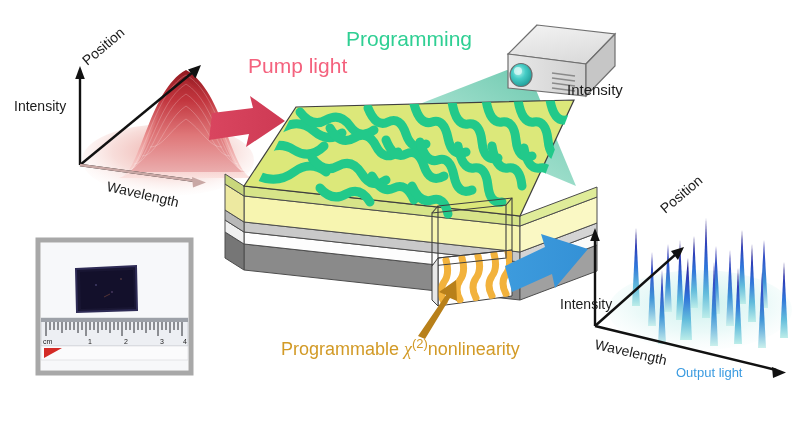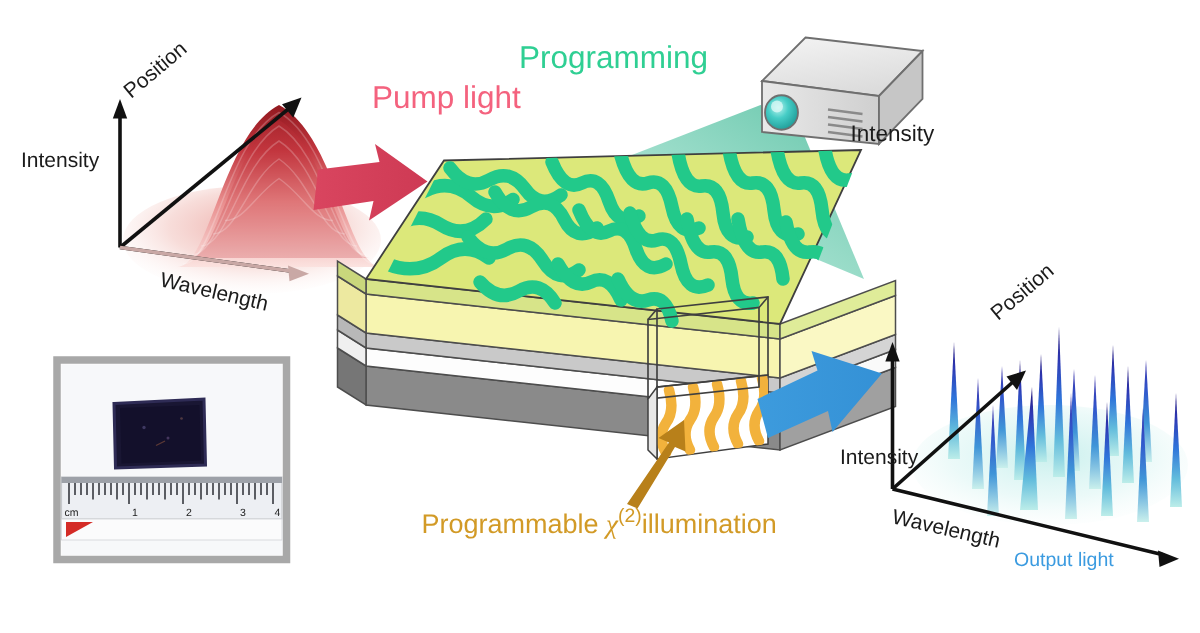--- a/index.html
+++ b/index.html
@@ -320,21 +320,21 @@
   </svg>
 
   <div class="lbl lbl-pump">Pump light</div>
 
   <div class="lbl lbl-prog">
     <div>Programming</div>
   </div>
 
   <div class="lbl lbl-proj">Intensity</div>
 
-  <div class="lbl lbl-chi"><span>Programmable </span><span class="chi">χ</span><span class="sup">(2)</span><span>illumination</span></div>
+  <div class="lbl lbl-chi"><span>Programmable </span><span class="chi">χ</span><span class="sup">(2)</span><span>nonlinearity</span></div>
 
   <div class="lbl lbl-out">Output light</div>
 
   <div class="lbl-ax ax-int-l">Intensity</div>
   <div class="lbl-ax ax-pos-l">Position</div>
   <div class="lbl-ax ax-wav-l">Wavelength</div>
 
   <div class="lbl-ax ax-int-r">Intensity</div>
   <div class="lbl-ax ax-pos-r">Position</div>
   <div class="lbl-ax ax-wav-r">Wavelength</div>

